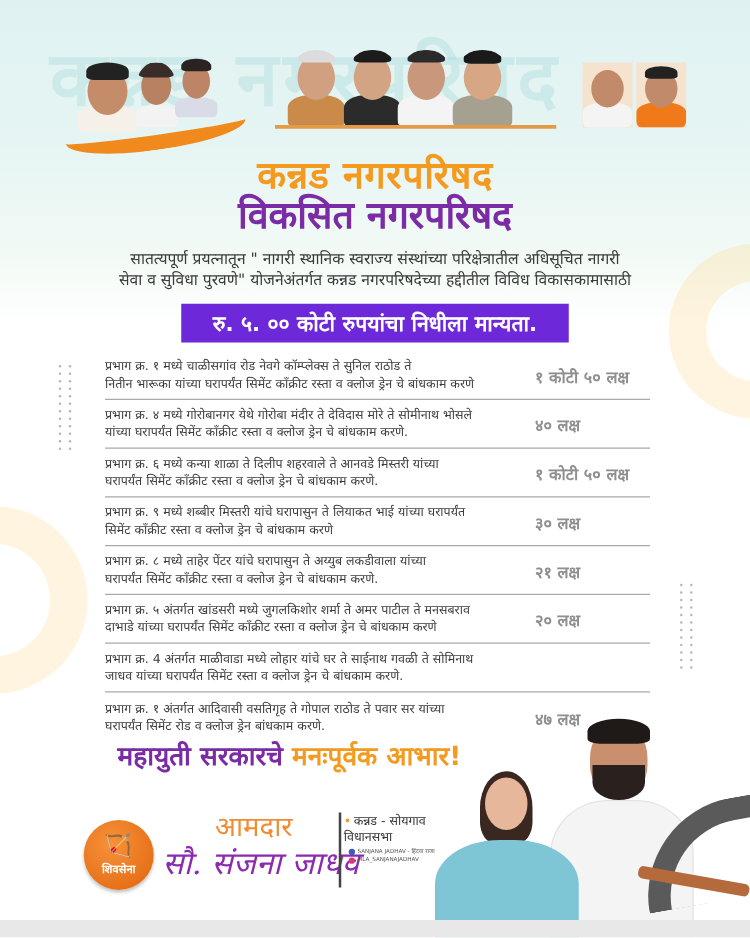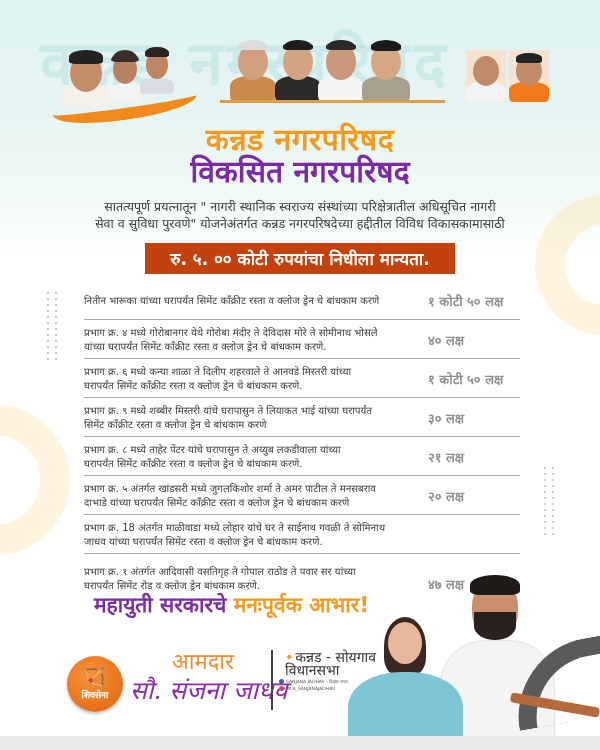--- a/index.html
+++ b/index.html
@@ -51,31 +51,31 @@
   .title2 {
     position: absolute; top: 150px; left: 0; width: 600px; text-align: center;
     font-size: 30px; font-weight: bold; color: #7b2ba6;
   }
   .intro {
     position: absolute; top: 198px; left: 60px; width: 480px; text-align: center;
     font-size: 12.5px; line-height: 17px; color: #3a3a3a;
   }
   .fund-banner {
     position: absolute; top: 243px; left: 145px; width: 310px; height: 31px;
-    background: #c2410c; color: #fff; font-size: 17px; font-weight: bold;
+    background: #6d28d9; color: #fff; font-size: 17px; font-weight: bold;
     display: flex; align-items: center; justify-content: center;
   }
 
   
   .works { position: absolute; top: 283px; left: 84px; width: 436px; }
   .work-row {
     display: flex; align-items: center; justify-content: space-between;
     height: 37px; border-bottom: 1.5px solid #a9a9a9; margin-bottom: 2px;
   }
-  .work-row:last-child { border-bottom: none; align-items: flex-end; }
+  .work-row:last-child { border-bottom: none; }
   .work-desc { font-size: 10px; line-height: 14px; color: #3c3c3c; width: 330px; }
   .work-amt { font-size: 13px; font-weight: bold; color: #8f8f8f; width: 100px; text-align: left; padding-left: 8px; white-space: nowrap; }
 
   .thanks {
     position: absolute; top: 590px; left: 94px; font-size: 21px; font-weight: bold; white-space: nowrap;
   }
   .thanks .p1 { color: #7b2ba6; }
   .thanks .p2 { color: #f39a1f; }
 
   
@@ -90,21 +90,21 @@
   .logo .txt { font-size: 9px; font-weight: bold; margin-top: 2px; }
   .mla-title {
     position: absolute; left: 172px; top: 645px; font-size: 22px; color: #f08d32;
     font-family: "DejaVu Serif", serif; 
   }
   .mla-name {
     position: absolute; left: 130px; top: 672px; font-size: 25px; color: #8c2bb0;
     font-family: "DejaVu Serif", serif; font-style: italic; white-space: nowrap;
   }
   .vline { position: absolute; left: 271px; top: 650px; width: 2px; height: 60px; background: #444; }
-  .constituency { position: absolute; left: 285px; top: 651px; font-size: 14px; line-height: 13px; color: #333; }
+  .constituency { position: absolute; left: 275px; top: 651px; font-size: 10px; line-height: 13px; color: #333; }
   .constituency .bullet { color: #f39a1f; margin-right: 2px; }
   .social { position: absolute; left: 279px; top: 678px; font-size: 4.5px; color: #555; line-height: 7px; }
   .social .row { display: flex; align-items: center; gap: 2px; }
   .social .ic { width: 5px; height: 5px; border-radius: 50%; display: inline-block; }
   .social .fb { background: #3b5bb5; }
   .social .ig { background: #d8397a; }
   .woman-body { position: absolute; left: 348px; top: 672px; width: 115px; height: 78px; background: #7ec6d6; border-radius: 45% 45% 0 0; }
   .woman-head { position: absolute; left: 388px; top: 622px; width: 34px; height: 42px; background: #e6b79b; border-radius: 50%; }
   .woman-hair { position: absolute; left: 384px; top: 617px; width: 42px; height: 58px; background: #3a2720; border-radius: 50% 50% 30% 30%; }
   .man-body { position: absolute; left: 440px; top: 640px; width: 115px; height: 110px; background: #f4f4f4; border-radius: 40% 40% 0 0; border: 1px solid #e3e3e3; }
@@ -243,20 +243,21 @@
   <div class="intro">
     <div>सातत्यपूर्ण प्रयत्नातून " नागरी स्थानिक स्वराज्य संस्थांच्या परिक्षेत्रातील अधिसूचित नागरी</div>
     <div>सेवा व सुविधा पुरवणे" योजनेअंतर्गत कन्नड नगरपरिषदेच्या हद्दीतील विविध विकासकामासाठी</div>
   </div>
 
   <div class="fund-banner">रु. ५. ०० कोटी रुपयांचा निधीला मान्यता.</div>
 
   <div class="works">
     <div class="work-row">
       <div class="work-desc">
+        <div>प्रभाग क्र. १ मध्ये चाळीसगांव रोड नेवगे कॉम्प्लेक्स ते सुनिल राठोड ते</div>
         <div>नितीन भारूका यांच्या घरापर्यंत सिमेंट कॉंक्रीट रस्ता व क्लोज ड्रेन चे बांधकाम करणे</div>
       </div>
       <div class="work-amt">१ कोटी ५० लक्ष</div>
     </div>
     <div class="work-row">
       <div class="work-desc">
         <div>प्रभाग क्र. ४ मध्ये गोरोबानगर येथे गोरोबा मंदीर ते देविदास मोरे ते सोमीनाथ भोसले</div>
         <div>यांच्या घरापर्यंत सिमेंट कॉंक्रीट रस्ता व क्लोज ड्रेन चे बांधकाम करणे.</div>
       </div>
       <div class="work-amt">४० लक्ष</div>
@@ -284,21 +285,21 @@
     </div>
     <div class="work-row">
       <div class="work-desc">
         <div>प्रभाग क्र. ५ अंतर्गत खांडसरी मध्ये जुगलकिशोर शर्मा ते अमर पाटील ते मनसबराव</div>
         <div>दाभाडे यांच्या घरापर्यंत सिमेंट कॉंक्रीट रस्ता व क्लोज ड्रेन चे बांधकाम  करणे</div>
       </div>
       <div class="work-amt">२० लक्ष</div>
     </div>
     <div class="work-row">
       <div class="work-desc">
-        <div>प्रभाग क्र. 18 अंतर्गत माळीवाडा मध्ये लोहार यांचे घर ते साईनाथ गवळी ते सोमिनाथ</div>
+        <div>प्रभाग क्र. 4 अंतर्गत माळीवाडा मध्ये लोहार यांचे घर ते साईनाथ गवळी ते सोमिनाथ</div>
         <div>जाधव यांच्या घरापर्यंत सिमेंट रस्ता व क्लोज ड्रेन चे बांधकाम करणे.</div>
       </div>
     </div>
     <div class="work-row">
       <div class="work-desc">
         <div>प्रभाग क्र. १ अंतर्गत आदिवासी वसतिगृह ते गोपाल राठोड ते पवार सर यांच्या</div>
         <div>घरापर्यंत सिमेंट रोड व क्लोज ड्रेन बांधकाम करणे.</div>
       </div>
       <div class="work-amt">४७ लक्ष</div>
     </div>

